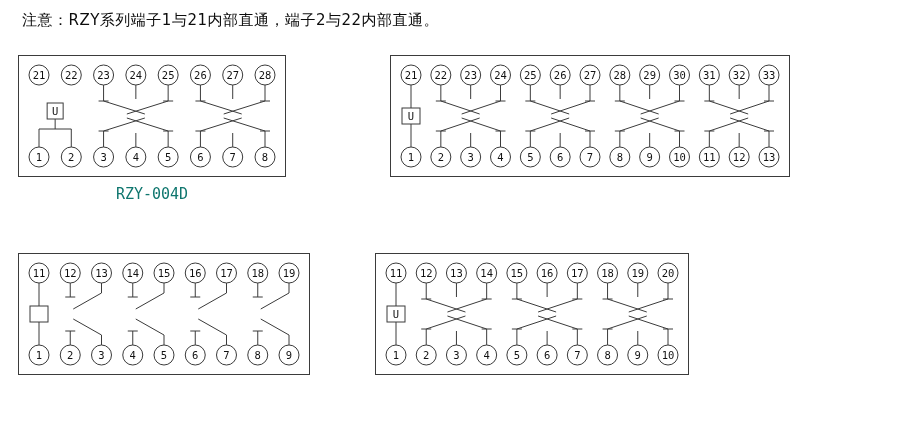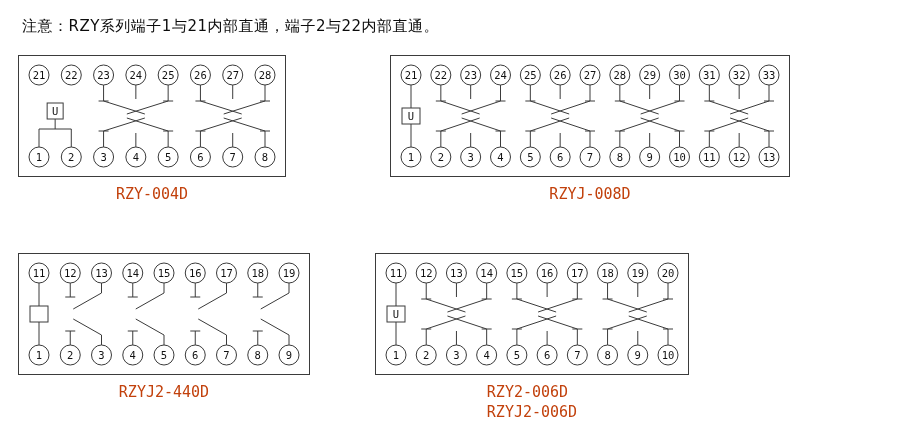--- a/index.html
+++ b/index.html
@@ -1,25 +1,25 @@
 <!DOCTYPE html>
 <html><head>
 <meta charset="utf-8">
 <style>
   html,body{margin:0;padding:0;background:#fff;}
   .stage{position:relative;width:900px;height:440px;background:#ffffff;overflow:hidden;
          font-family:"DejaVu Sans",sans-serif;color:#111;}
-  .note{position:absolute;left:22px;top:17px;font-size:15px;letter-spacing:.5px;
+  .note{position:absolute;left:22px;top:11px;font-size:15px;letter-spacing:.5px;
         font-family:"DejaVu Sans","DejaVu Sans Mono",sans-serif;color:#0c0c0c;}
   .diagram-block{position:absolute;}
   .diagram-block svg{display:block;background:#fff;}
   .caption{margin-top:7px;text-align:center;}
   .caption .lines{display:inline-block;text-align:left;}
   .caption .line{font-family:"DejaVu Sans Mono","Liberation Mono",monospace;
-                 font-size:15px;line-height:20px;color:#c2410c;white-space:pre;}
+                 font-size:15px;line-height:20px;color:#0f766e;white-space:pre;}
 </style>
 </head>
 <body>
 
 <div class="stage">
 
   <div class="note">注意：RZY系列端子1与21内部直通，端子2与22内部直通。</div>
 
   <section class="diagram-block" style="left:18px;top:55px;width:268px;">
     <svg width="268" height="122">
@@ -321,21 +321,20 @@
           <circle cx="349.1666666666667" cy="102" r="10" fill="#fff" stroke="#3b3b3b" stroke-width="1"></circle>
           <text x="349.1666666666667" y="102" dy=".36em" text-anchor="middle" font-size="10.5" font-family="&quot;DejaVu Sans Mono&quot;,monospace" fill="#111">12</text>
         </g>
         <g>
           <circle cx="379" cy="102" r="10" fill="#fff" stroke="#3b3b3b" stroke-width="1"></circle>
           <text x="379" y="102" dy=".36em" text-anchor="middle" font-size="10.5" font-family="&quot;DejaVu Sans Mono&quot;,monospace" fill="#111">13</text>
         </g>
       </svg>
     <div class="caption">
       <span class="lines">
-        <div class="line">RZYJ-008D</div>
       </span>
     </div>
   </section>
 
   <section class="diagram-block" style="left:18px;top:253px;width:292px;">
     <svg width="292" height="122">
         <rect x="0.5" y="0.5" width="291" height="121" fill="none" stroke="#3b3b3b"></rect>
         <g>
           <line x1="52.25" y1="30" x2="52.25" y2="44" stroke="#3b3b3b" stroke-width="1"></line>
           <line x1="47.25" y1="44" x2="57.25" y2="44" stroke="#3b3b3b" stroke-width="1"></line>
@@ -457,21 +456,20 @@
           <circle cx="239.75" cy="102" r="10" fill="#fff" stroke="#3b3b3b" stroke-width="1"></circle>
           <text x="239.75" y="102" dy=".36em" text-anchor="middle" font-size="10.5" font-family="&quot;DejaVu Sans Mono&quot;,monospace" fill="#111">8</text>
         </g>
         <g>
           <circle cx="271" cy="102" r="10" fill="#fff" stroke="#3b3b3b" stroke-width="1"></circle>
           <text x="271" y="102" dy=".36em" text-anchor="middle" font-size="10.5" font-family="&quot;DejaVu Sans Mono&quot;,monospace" fill="#111">9</text>
         </g>
       </svg>
     <div class="caption">
       <span class="lines">
-        <div class="line">RZYJ2-440D</div>
       </span>
     </div>
   </section>
 
   <section class="diagram-block" style="left:375px;top:253px;width:314px;">
     <svg width="314" height="122">
         <rect x="0.5" y="0.5" width="313" height="121" fill="none" stroke="#3b3b3b"></rect>
         <g>
           <line x1="51.22222222222222" y1="30" x2="51.22222222222222" y2="46" stroke="#3b3b3b" stroke-width="1"></line>
           <line x1="81.44444444444444" y1="30" x2="81.44444444444444" y2="44" stroke="#3b3b3b" stroke-width="1"></line>
@@ -606,21 +604,15 @@
         </g>
         <g>
           <circle cx="262.77777777777777" cy="102" r="10" fill="#fff" stroke="#3b3b3b" stroke-width="1"></circle>
           <text x="262.77777777777777" y="102" dy=".36em" text-anchor="middle" font-size="10.5" font-family="&quot;DejaVu Sans Mono&quot;,monospace" fill="#111">9</text>
         </g>
         <g>
           <circle cx="293" cy="102" r="10" fill="#fff" stroke="#3b3b3b" stroke-width="1"></circle>
           <text x="293" y="102" dy=".36em" text-anchor="middle" font-size="10.5" font-family="&quot;DejaVu Sans Mono&quot;,monospace" fill="#111">10</text>
         </g>
       </svg>
-    <div class="caption">
-      <span class="lines">
-        <div class="line">RZY2-006D</div>
-        <div class="line">RZYJ2-006D</div>
-      </span>
-    </div>
   </section>
 
 </div>
 
 </body></html>

